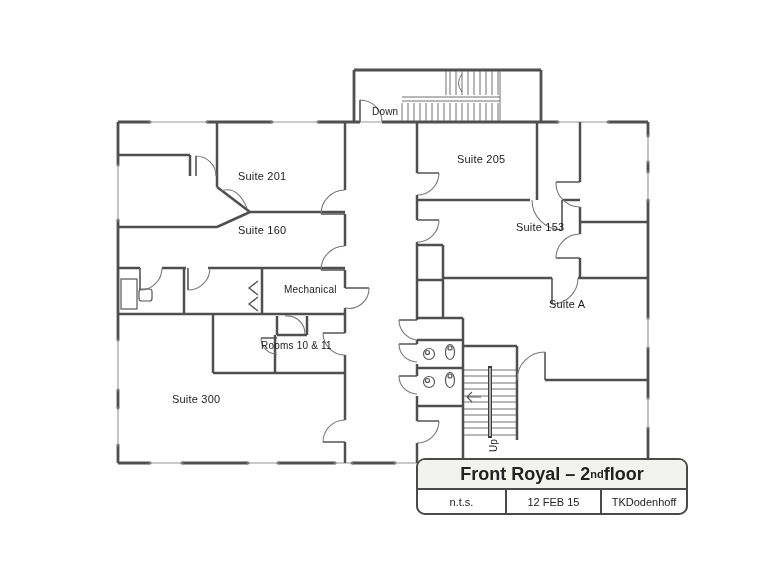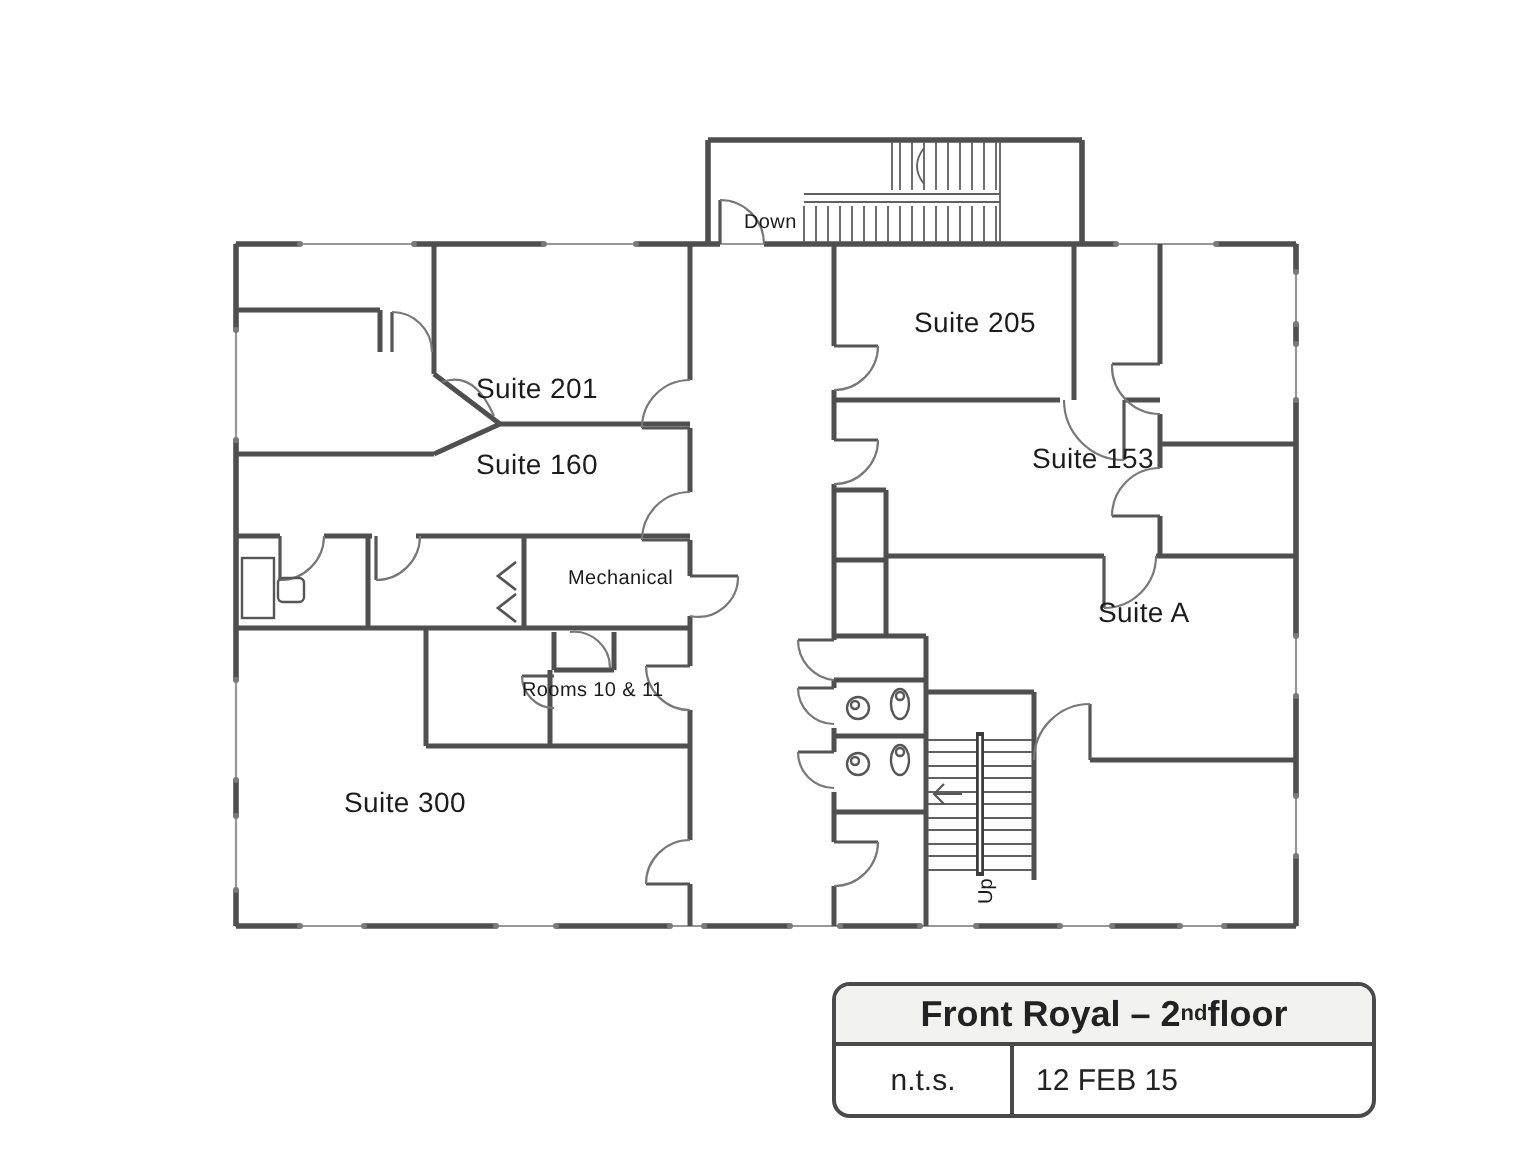--- a/index.html
+++ b/index.html
@@ -2,41 +2,41 @@
 <html><head>
 <meta charset="utf-8">
 <style>
   html,body{margin:0;padding:0;background:#ffffff;}
   #canvas{
     position:relative;width:761px;height:588px;background:#ffffff;overflow:hidden;
     font-family:"Liberation Sans", sans-serif;color:#1b1b1b;
   }
   #plan-svg{position:absolute;left:0;top:0;}
   .room-label{
-    position:absolute;font-size:14px;color:#1b1b1b;letter-spacing:.2px;white-space:nowrap;
+    position:absolute;font-size:11px;color:#1b1b1b;letter-spacing:.2px;white-space:nowrap;
   }
   .small-label{font-size:10px;text-align:right;}
   .up-label{
     position:absolute;left:488px;top:452px;font-size:10px;
     transform:rotate(-90deg);transform-origin:0 0;white-space:nowrap;
   }
   .title-block{
-    position:absolute;left:416px;top:491px;width:272px;height:68px;
+    position:absolute;left:416px;top:458px;width:272px;height:57px;
     border:2px solid #4a4a4a;border-radius:9px;background:#ffffff;
     display:flex;flex-direction:column;box-sizing:border-box;overflow:hidden;
   }
   .tb-title{
     flex:0 0 28px;display:flex;align-items:center;justify-content:center;
     font-weight:bold;font-size:18px;background:#f2f2ee;color:#222;
   }
   .tb-title sup{font-size:11px;font-weight:bold;line-height:0;}
   .tb-row{flex:1;display:flex;border-top:2px solid #4a4a4a;}
   .tb-cell{
     display:flex;align-items:center;justify-content:center;
-    font-size:15px;color:#222;
+    font-size:11px;color:#222;
   }
   .tb-cell + .tb-cell{border-left:2px solid #4a4a4a;}
   .tb-scale{flex:0 0 87px;}
   .tb-date{flex:0 0 93px;}
   .tb-author{flex:1;}
 </style>
 </head>
 <body>
 
 <div id="canvas">
@@ -129,37 +129,38 @@
       <ellipse cx="450" cy="380" rx="4.5" ry="7.5"></ellipse>
         <circle cx="450" cy="376" r="2"></circle>
     </g>
 
     <g fill="none" stroke="#565656" stroke-width="1.2">
       <rect x="121" y="279" width="16" height="30"></rect>
       <rect x="139" y="289" width="13" height="12" rx="2.5"></rect>
     </g>
   </svg>
 
-  <div class="room-label" style="left:238px;top:186px">Suite 201</div>
+  <div class="room-label" style="left:238px;top:170px">Suite 201</div>
   <div class="room-label" style="left:238px;top:224px">Suite 160</div>
   <div class="room-label" style="left:457px;top:153px">Suite 205</div>
   <div class="room-label" style="left:516px;top:221px">Suite 153</div>
   <div class="room-label" style="left:549px;top:298px">Suite A</div>
   <div class="room-label small-label" style="left:284px;top:284px">Mechanical</div>
   <div class="room-label small-label" style="left:261px;top:340px">Rooms 10 &amp; 11</div>
   <div class="room-label" style="left:172px;top:393px">Suite 300</div>
 
   <div class="room-label small-label" style="left:372px;top:106px">Down</div>
   <div class="up-label">Up</div>
 
   <div class="title-block">
     <div class="tb-title">
       <span>Front Royal – 2</span>
         <sup>nd</sup>
         <span> floor</span>
     </div>
     <div class="tb-row">
       <div class="tb-cell tb-scale">n.t.s.</div>
       <div class="tb-cell tb-date">12 FEB 15</div>
+      <div class="tb-cell tb-author">TKDodenhoff</div>
     </div>
   </div>
 
 </div>
 
 </body></html>

